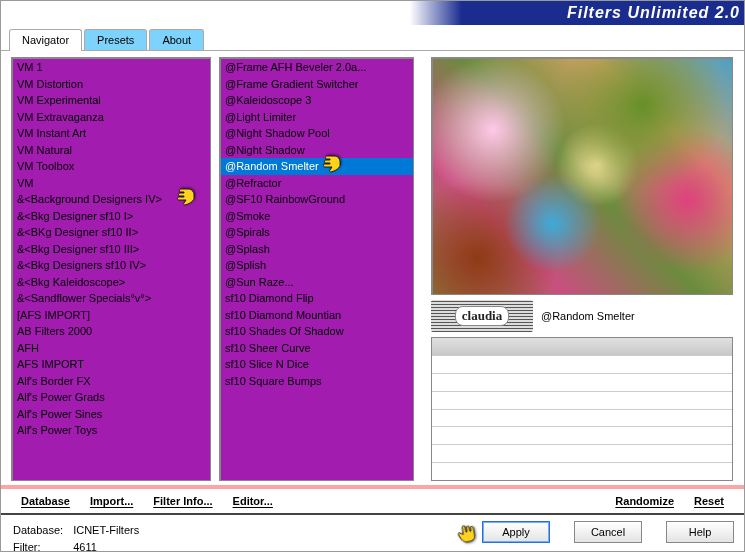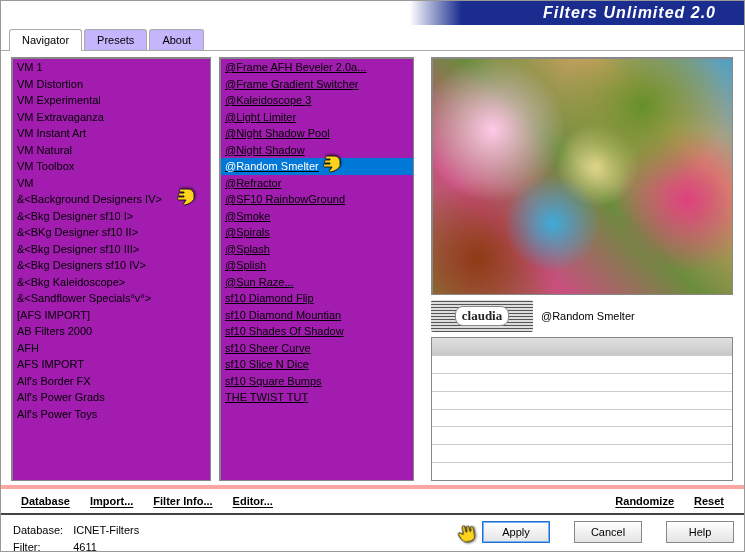--- a/index.html
+++ b/index.html
@@ -1,26 +1,26 @@
 <!DOCTYPE html>
 <html><head>
 <meta charset="utf-8">
 <style>
 * { box-sizing: border-box; margin: 0; padding: 0; }
 body { font-family: "Segoe UI", Tahoma, Arial, sans-serif; font-size: 11px; background: #fff; }
 .window { width: 745px; height: 552px; position: relative; background: #fff; border: 1px solid #999; }
-.titlebar { height: 24px; background: linear-gradient(to right, #fff 0%, #fff 55%, #1a2d8f 62%, #1a2d8f 100%); display: flex; align-items: center; justify-content: flex-end; padding-right: 28px; }
+.titlebar { height: 24px; background: linear-gradient(to right, #fff 0%, #fff 55%, #1a2d8f 62%, #1a2d8f 100%); display: flex; align-items: center; justify-content: flex-end; padding-right: 4px; }
 .titlebar-text { color: #fff; font-weight: bold; font-style: italic; font-size: 16px; letter-spacing: 1px; font-family: Arial, sans-serif; }
 .tabs { display: flex; padding: 4px 8px 0 8px; border-bottom: 1px solid #aaa; }
-.tab { padding: 4px 12px; border: 1px solid #aaa; border-bottom: none; background: #c4b5fd; border-top-left-radius: 3px; border-top-right-radius: 3px; cursor: pointer; margin-right: 2px; font-size: 11px; }
+.tab { padding: 4px 12px; border: 1px solid #aaa; border-bottom: none; background: #7dd3fc; border-top-left-radius: 3px; border-top-right-radius: 3px; cursor: pointer; margin-right: 2px; font-size: 11px; }
 .tab.active { background: #fff; position: relative; z-index: 2; margin-bottom: -1px; }
 .main { display: flex; height: 430px; padding: 6px 10px 0 10px; }
 .col { border: 1px solid #888; background: #a21caf; overflow: hidden; position: relative; }
 .col1 { width: 200px; border-top: 2px solid #888; border-left: 2px solid #888; }
-.col2 { width: 195px; margin-left: 8px; border-top: 2px solid #888; border-left: 2px solid #888; text-decoration: underline; }
+.col2 { width: 195px; margin-left: 8px; border-top: 2px solid #888; border-left: 2px solid #888; }
 .col3 { width: 302px; margin-left: 17px; display: flex; flex-direction: column; gap: 4px; border: none; }
 .list { overflow-y: scroll; height: 100%; }
 .list-item { padding: 1px 4px; white-space: nowrap; font-size: 11px; line-height: 14.5px; cursor: default; position: relative; }
 .list-item.selected { background: #0078d7; color: #fff; }
 .preview { width: 100%; height: 238px; border: 1px solid #888; border-top: 2px solid #888; border-left: 2px solid #888; background: linear-gradient(45deg,#8b7a3d,#c94f7f,#6b8c3d,#d4a365,#4da0c4); position: relative; overflow: hidden; }
 .preview-texture { position: absolute; inset: 0; background:
   radial-gradient(circle at 20% 30%, #e8b8d0 0%, transparent 25%),
   radial-gradient(circle at 70% 20%, #6b8c3d 0%, transparent 30%),
   radial-gradient(circle at 40% 70%, #4da0c4 0%, transparent 20%),
   radial-gradient(circle at 85% 60%, #c94f7f 0%, transparent 25%),
@@ -83,20 +83,21 @@
           <div class="list-item">&amp;&lt;Bkg Designer sf10 III&gt;</div>
           <div class="list-item">&amp;&lt;Bkg Designers sf10 IV&gt;</div>
           <div class="list-item">&amp;&lt;Bkg Kaleidoscope&gt;</div>
           <div class="list-item">&amp;&lt;Sandflower Specials°v°&gt;</div>
           <div class="list-item">[AFS IMPORT]</div>
           <div class="list-item">AB Filters 2000</div>
           <div class="list-item">AFH</div>
           <div class="list-item">AFS IMPORT</div>
           <div class="list-item">Alf's Border FX</div>
           <div class="list-item">Alf's Power Grads</div>
+          <div class="list-item">Alf's Power Sines</div>
           <div class="list-item">Alf's Power Toys</div>
         </div>
     </div>
     <div class="col col2">
       <div class="list" id="filter-list">
           <div class="list-item">@Frame AFH Beveler 2.0a...</div>
           <div class="list-item">@Frame Gradient Switcher</div>
           <div class="list-item">@Kaleidoscope 3</div>
           <div class="list-item">@Light Limiter</div>
           <div class="list-item">@Night Shadow Pool</div>
@@ -110,21 +111,20 @@
           <div class="list-item">@Spirals</div>
           <div class="list-item">@Splash</div>
           <div class="list-item">@Splish</div>
           <div class="list-item">@Sun Raze...</div>
           <div class="list-item">sf10 Diamond Flip</div>
           <div class="list-item">sf10 Diamond Mountian</div>
           <div class="list-item">sf10 Shades Of Shadow</div>
           <div class="list-item">sf10 Sheer Curve</div>
           <div class="list-item">sf10 Slice N Dice</div>
           <div class="list-item">sf10 Square Bumps</div>
-          <div class="list-item">THE TWIST TUT</div>
         </div>
     </div>
     <div class="col3">
       <div class="preview">
         <div class="preview-texture"></div>
       </div>
       <div class="preview-label-row">
         <div class="watermark">
           <span class="watermark-inner">claudia</span>
         </div>

